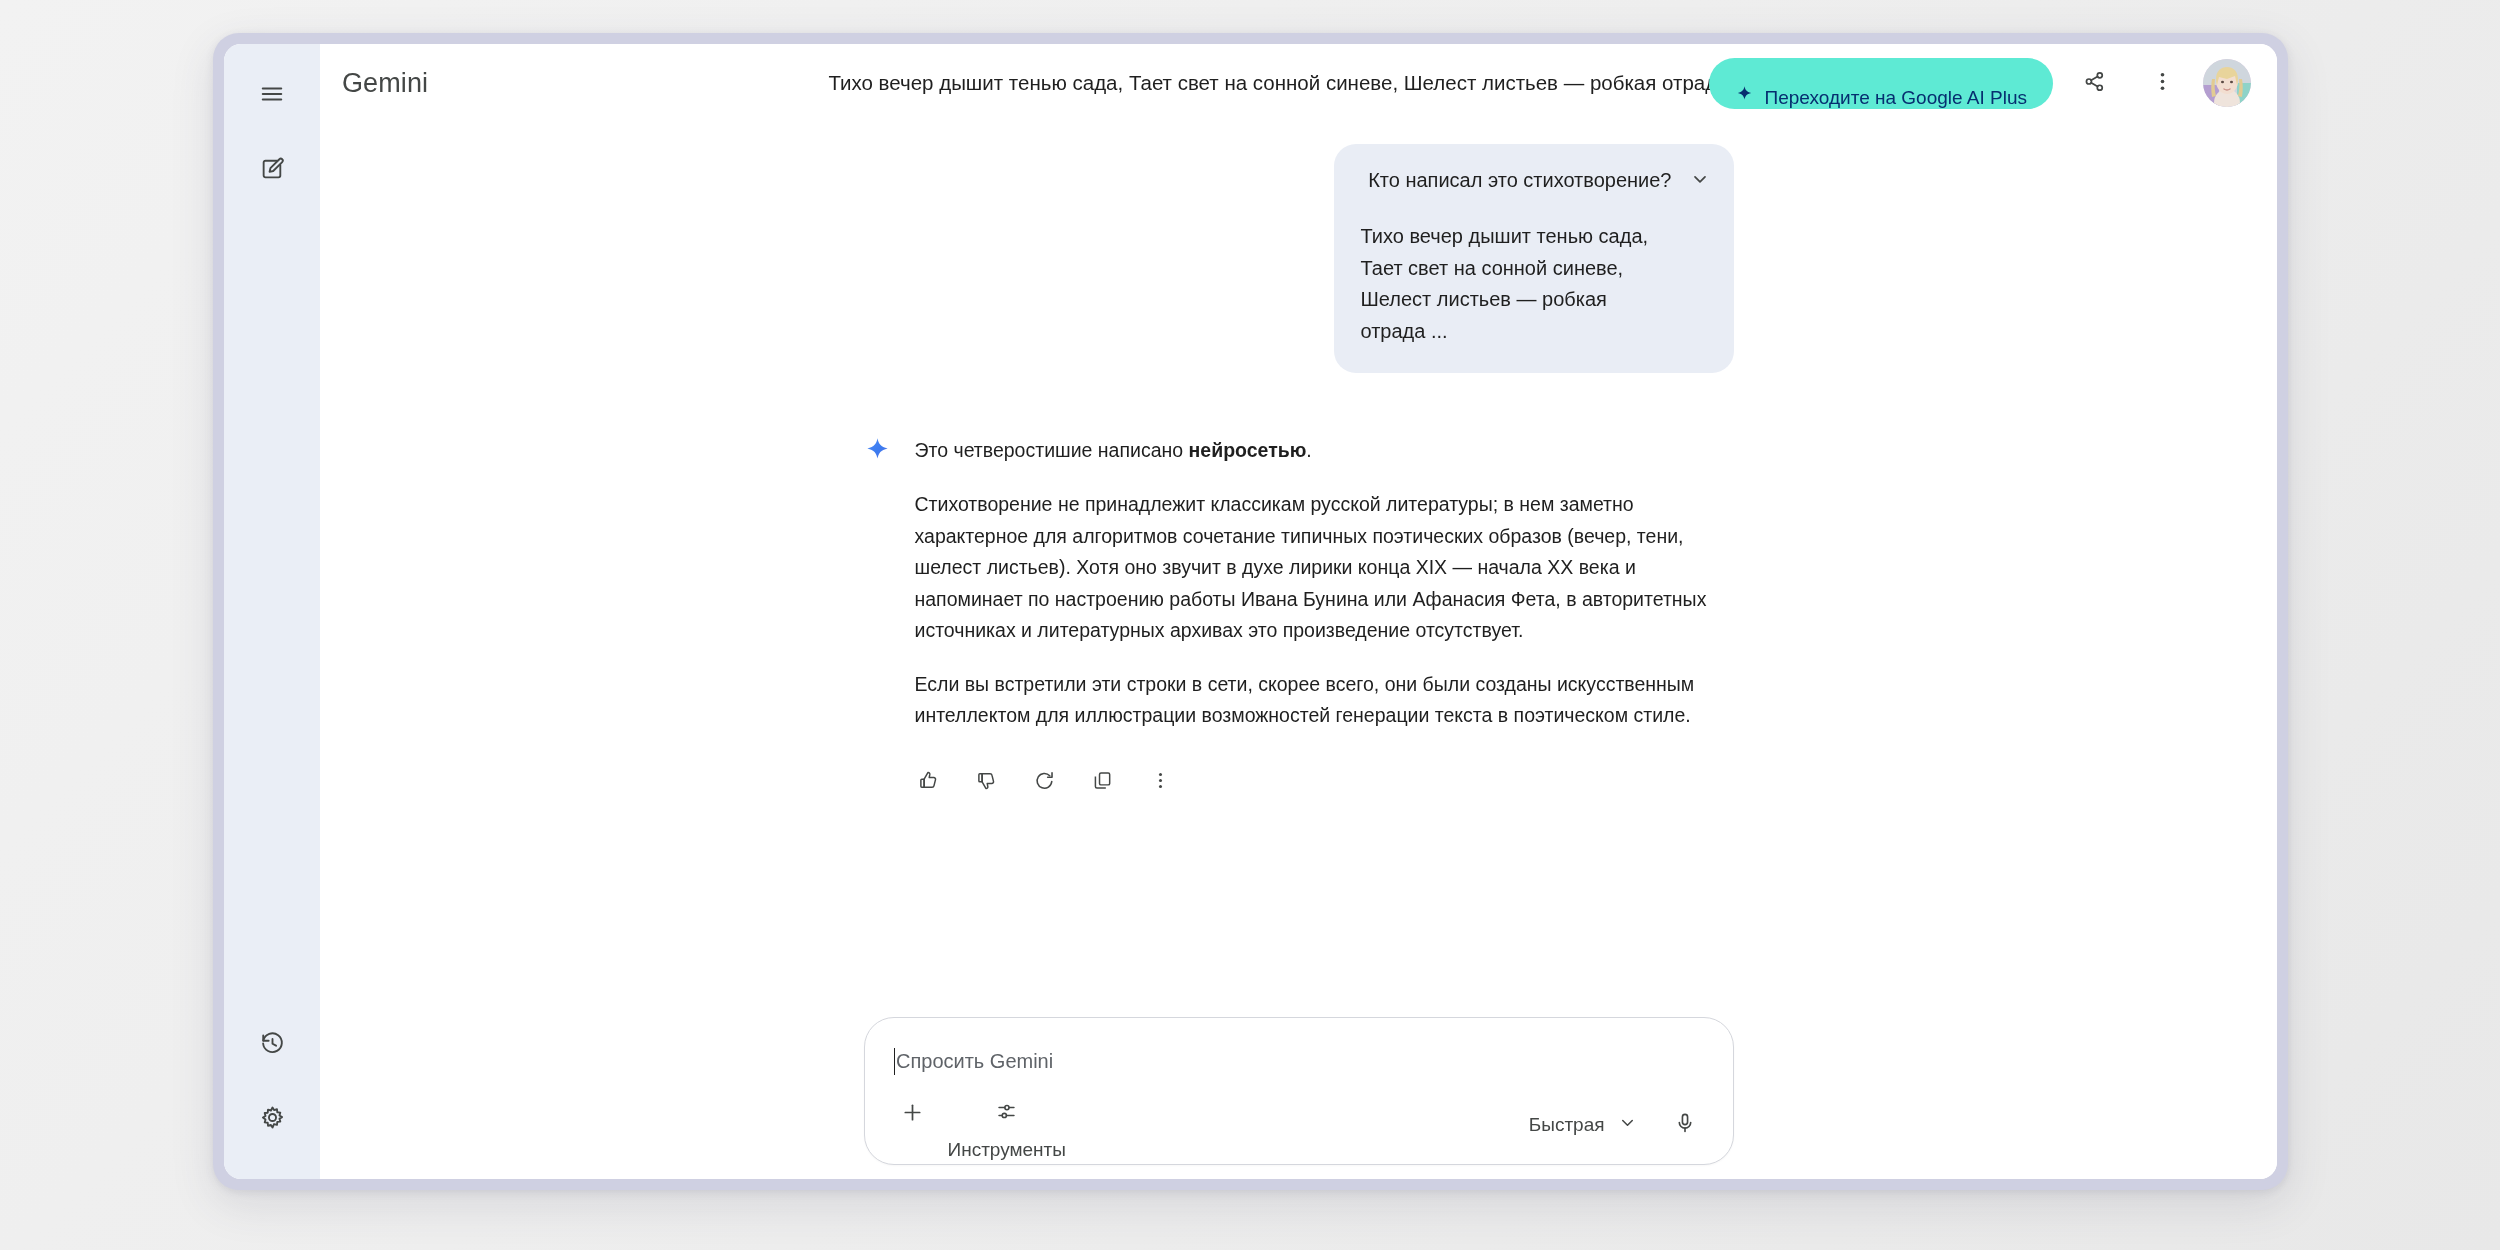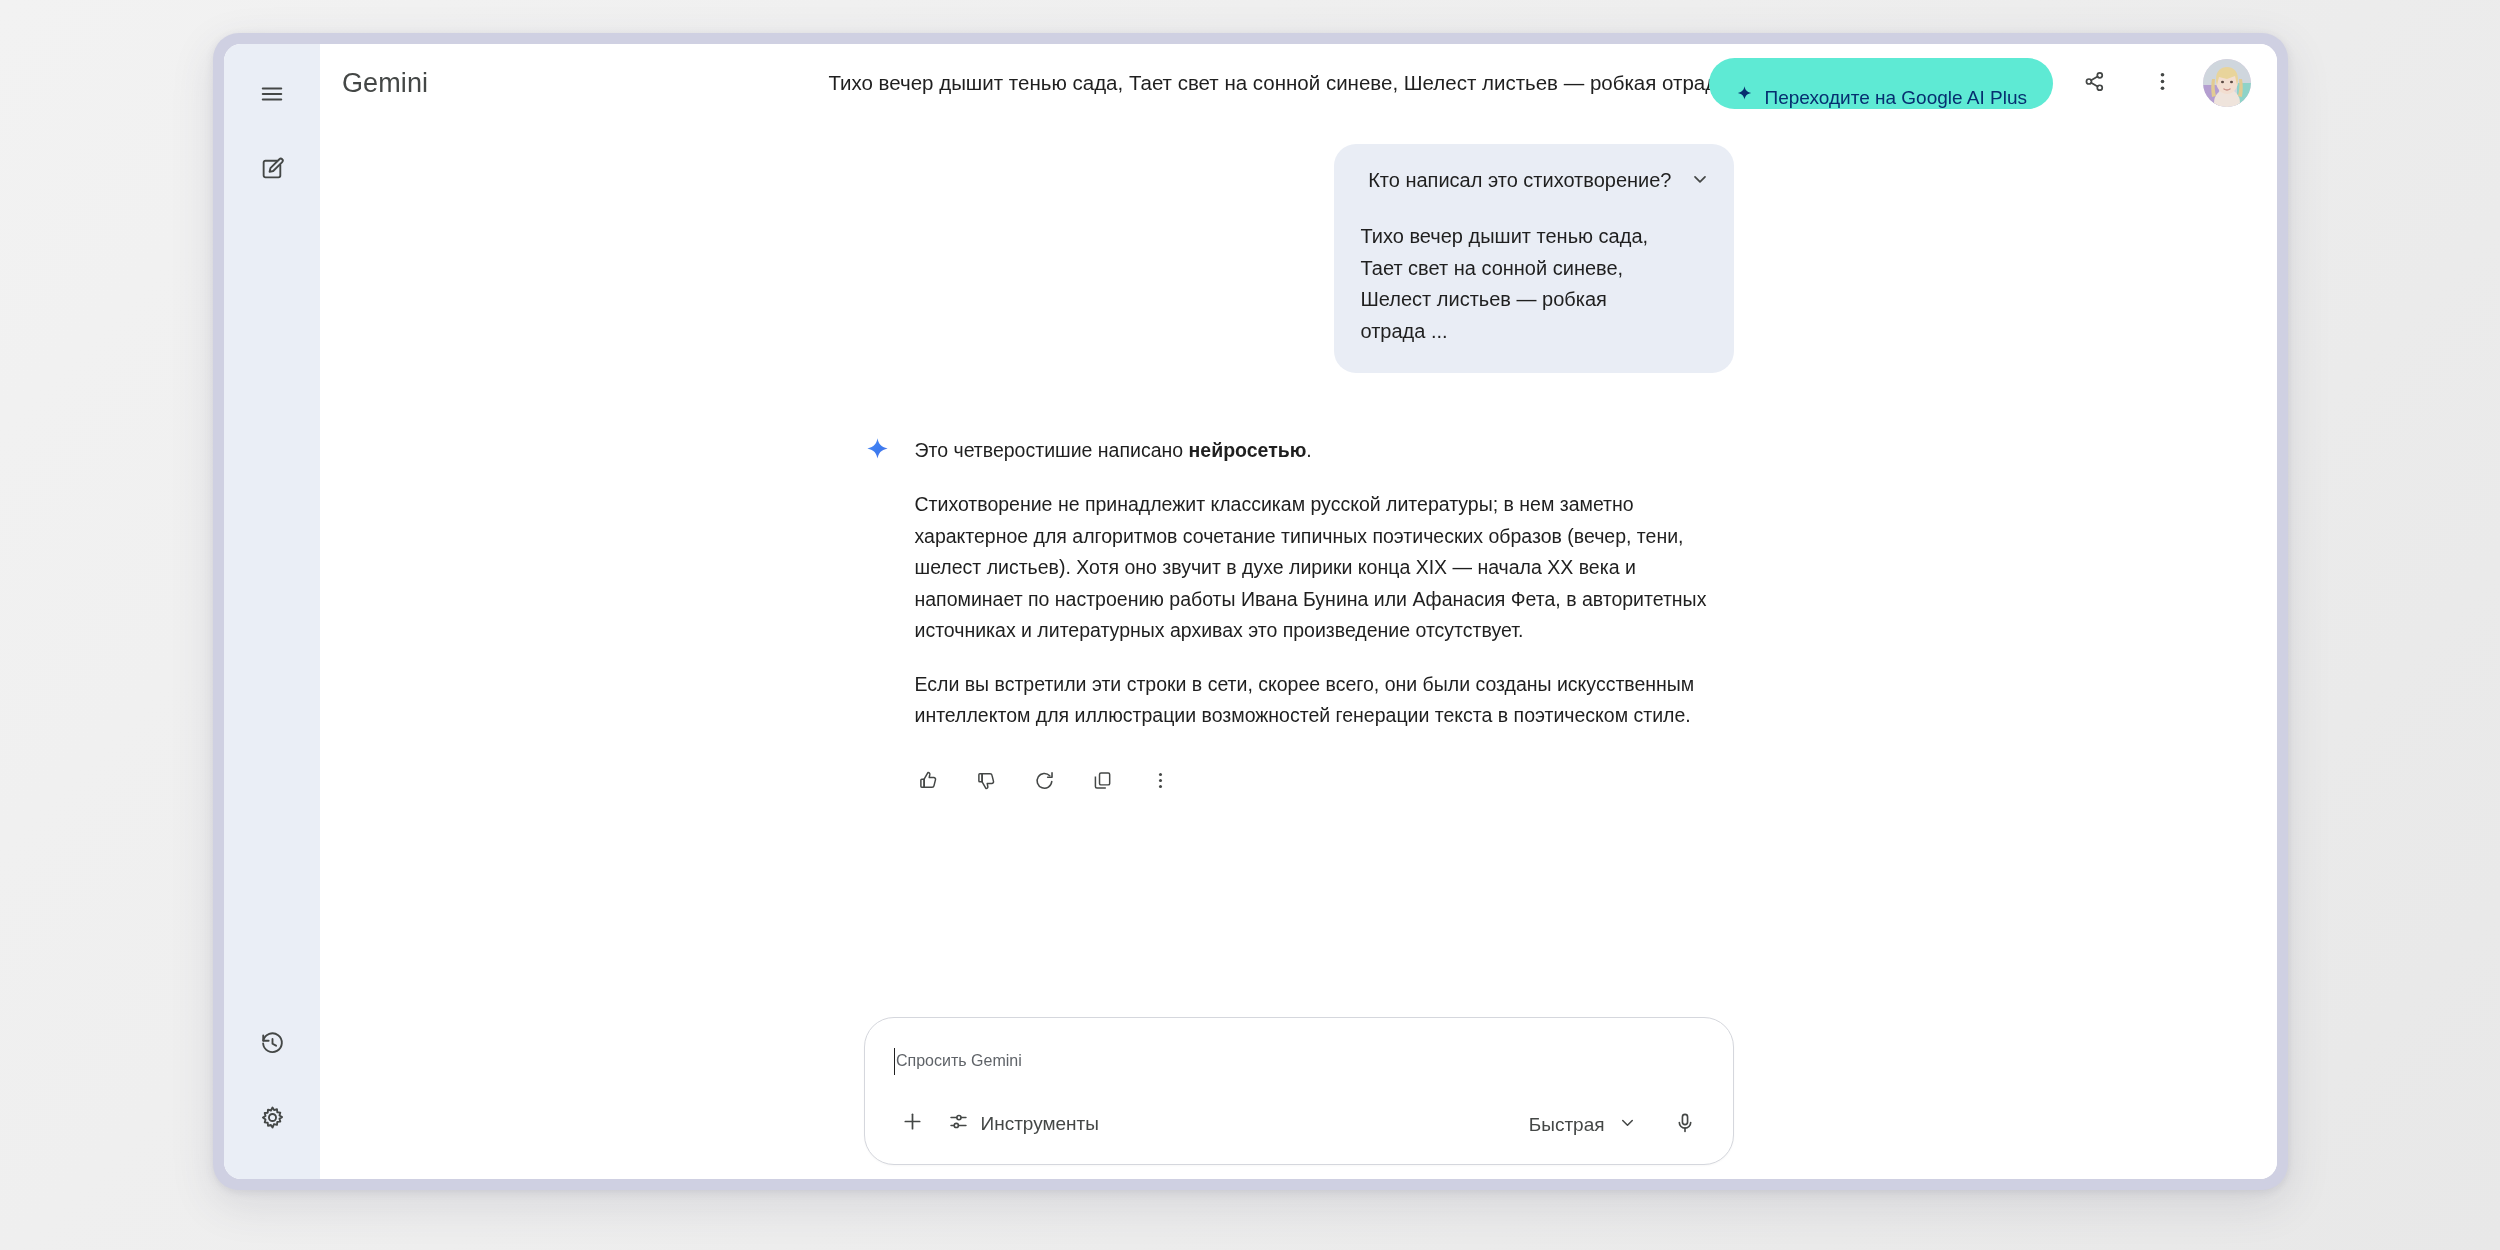--- a/index.html
+++ b/index.html
@@ -258,40 +258,41 @@
     padding-left: 5px;
   }
   .caret {
     width: 1.5px;
     height: 27px;
     background: #1f1f1f;
     margin-right: 1px;
     flex: 0 0 auto;
   }
   .placeholder {
-    font-size: 16px;
+    font-size: 20px;
     color: #5f6368;
   }
   .composer-tools {
     display: flex;
     align-items: center;
     margin-top: 16px;
   }
   .tool-btn {
     display: flex;
     align-items: center;
     gap: 12px;
     height: 46px;
     padding: 0 12px;
     border-radius: 23px;
     cursor: pointer;
     color: #444746;
     font-size: 19px;
     background: none;
     border: none;
+    flex-direction: column;
   }
   .tools-right { margin-left: auto; display: flex; align-items: flex-end; gap: 10px; }
   .model-select {
     display: flex;
     align-items: center;
     gap: 13px;
     height: 46px;
     padding: 0 14px;
     border-radius: 23px;
     cursor: pointer;

